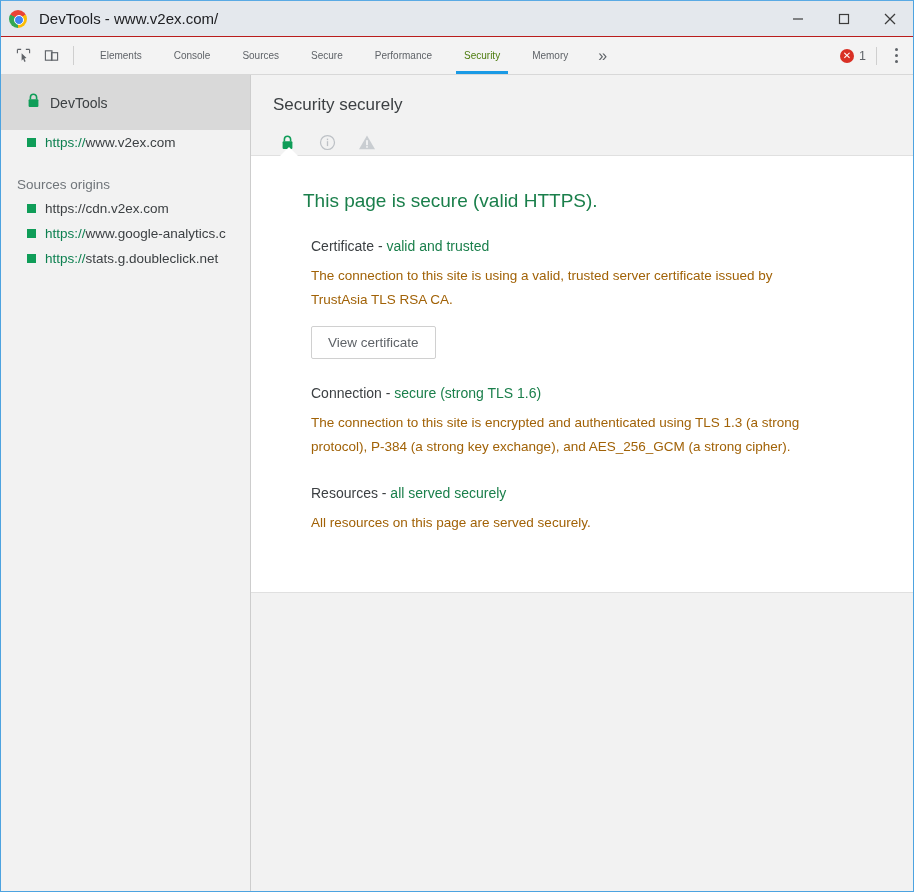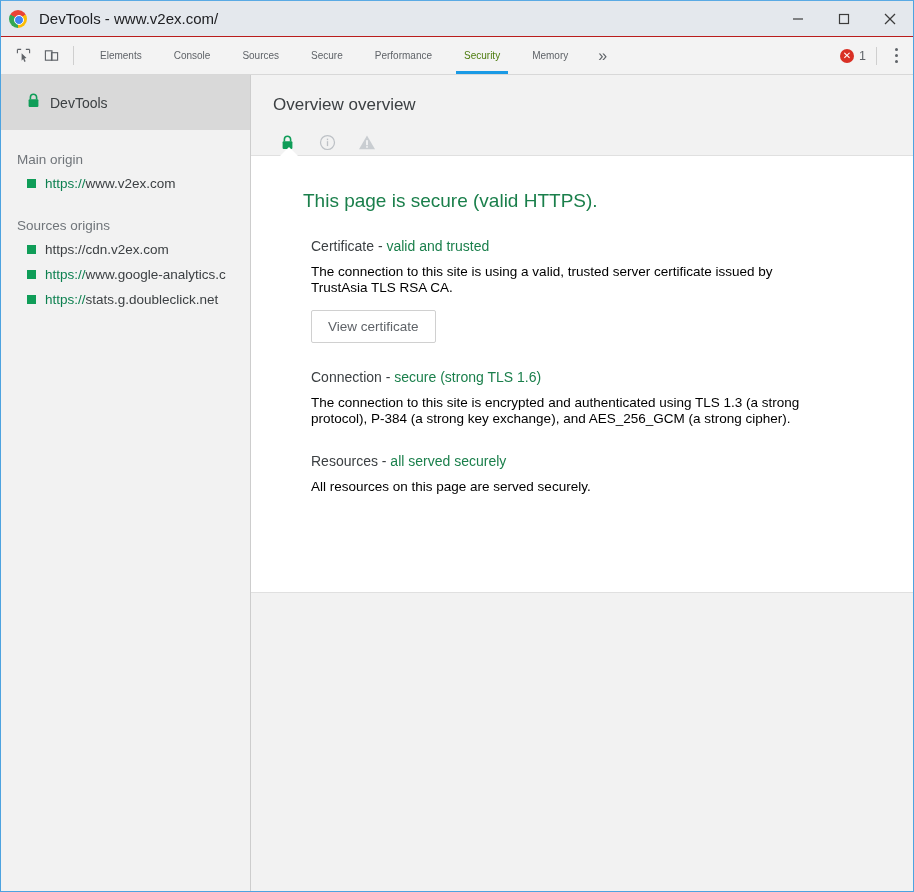--- a/index.html
+++ b/index.html
@@ -255,22 +255,22 @@
   .exp-bullet .sq { width: 10px; height: 10px; }
   .exp-body { flex: 1; }
   .exp-title {
     font-size: 14px;
     color: #3c4043;
     margin-bottom: 10px;
   }
   .exp-title .state { color: #1a7f4b; }
   .exp-desc {
     font-size: 13.5px;
-    line-height: 16px;
-    color: #000000;
+    line-height: 24px;
+    color: #a16207;
     max-width: 500px;
   }
   .view-cert-btn {
     margin-top: 14px;
     padding: 8px 16px;
     background: #ffffff;
     border: 1px solid #d0d0d0;
     border-radius: 2px;
     font-family: "Liberation Sans", sans-serif;
     font-size: 13.5px;
@@ -372,21 +372,20 @@
       <div class="side-row-overview">
         <span>
           <svg width="13" height="15" viewBox="0 0 13 15">
             <path d="M3.4 6.5V4.3a3.1 3.1 0 0 1 6.2 0v2.2" fill="none" stroke="#0f9d58" stroke-width="1.6"></path>
             <rect x="1.6" y="6.3" width="9.8" height="7.6" rx="1" fill="#0f9d58"></rect>
           </svg>
         </span>
         <span class="label">DevTools</span>
       </div>
 
-      <div class="side-heading">Main origin</div>
 
       <div class="origin-row">
         <span class="sq"></span>
         <span class="origin-text"><span class="scheme">https://</span><span>www.v2ex.com</span></span>
       </div>
 
       <div class="side-heading">Sources origins</div>
 
       <div class="origin-row">
         <span class="sq"></span>
@@ -400,21 +399,21 @@
 
       <div class="origin-row">
         <span class="sq"></span>
         <span class="origin-text"><span class="scheme">https://</span><span>stats.g.doubleclick.net</span></span>
       </div>
     </div>
 
     <div class="main">
 
       <div class="main-header">
-        <div class="main-title">Overview overview</div>
+        <div class="main-title">Security securely</div>
       </div>
 
       <div class="icon-row">
         <span class="icon-slot">
           <svg width="13" height="15" viewBox="0 0 13 15">
             <path d="M3.4 6.5V4.3a3.1 3.1 0 0 1 6.2 0v2.2" fill="none" stroke="#0f9d58" stroke-width="1.6"></path>
             <rect x="1.6" y="6.3" width="9.8" height="7.6" rx="1" fill="#0f9d58"></rect>
           </svg>
         </span>
         <span class="icon-slot">

